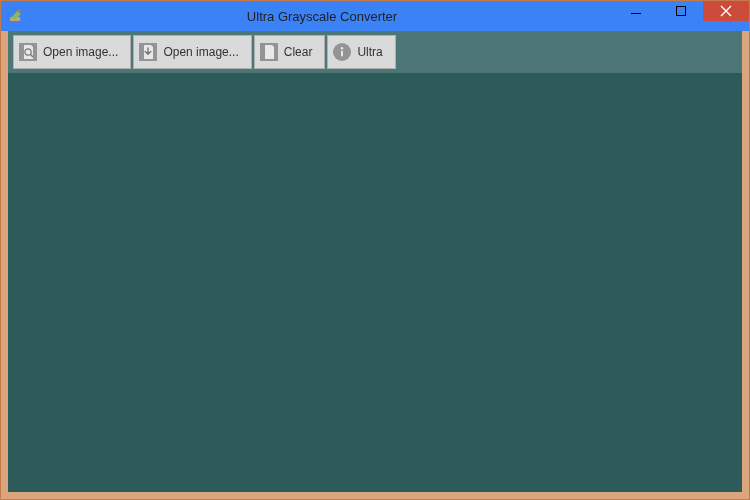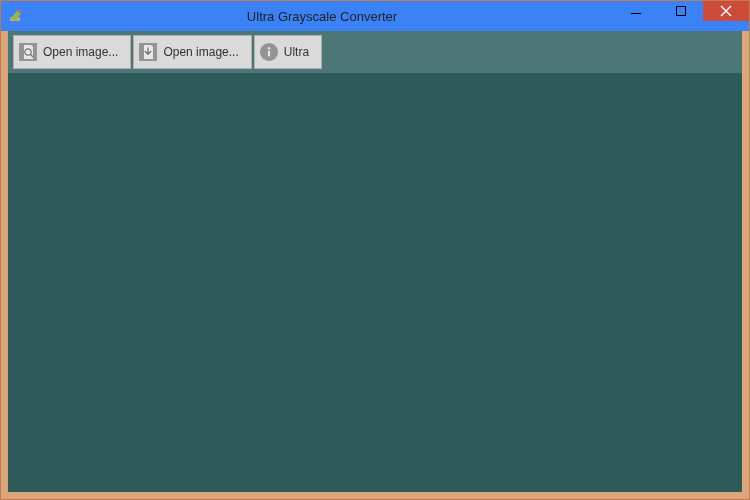--- a/index.html
+++ b/index.html
@@ -172,20 +172,28 @@
       <button class="toolbtn">
         <span class="t-icon">
           <svg width="18" height="18" viewBox="0 0 18 18">
             <path d="M5 2 h7 l2 2 v12 H5 Z" fill="#e8e8e8"></path>
             <path d="M9 5 v6 M6.2 8.5 L9 11.2 L11.8 8.5" fill="none" stroke="#777" stroke-width="1.4" stroke-linecap="round" stroke-linejoin="round"></path>
           </svg>
         </span>
         <span>Open image...</span>
       </button>
 
+      <button class="toolbtn">
+        <span class="t-icon">
+          <svg width="18" height="18" viewBox="0 0 18 18">
+            <path d="M5 2 h7 l2 2 v12 H5 Z" fill="#e8e8e8"></path>
+          </svg>
+        </span>
+        <span>Clear</span>
+      </button>
 
       <button class="toolbtn">
         <span class="t-icon" style="background:#949494; border-radius:50%;">
           <svg width="18" height="18" viewBox="0 0 18 18">
             <circle cx="9" cy="9" r="8" fill="#949494"></circle>
             <circle cx="9" cy="5.2" r="1.2" fill="#e8e8e8"></circle>
             <rect x="8" y="7.5" width="2" height="6" rx="1" fill="#e8e8e8"></rect>
           </svg>
         </span>
         <span>Ultra</span>

